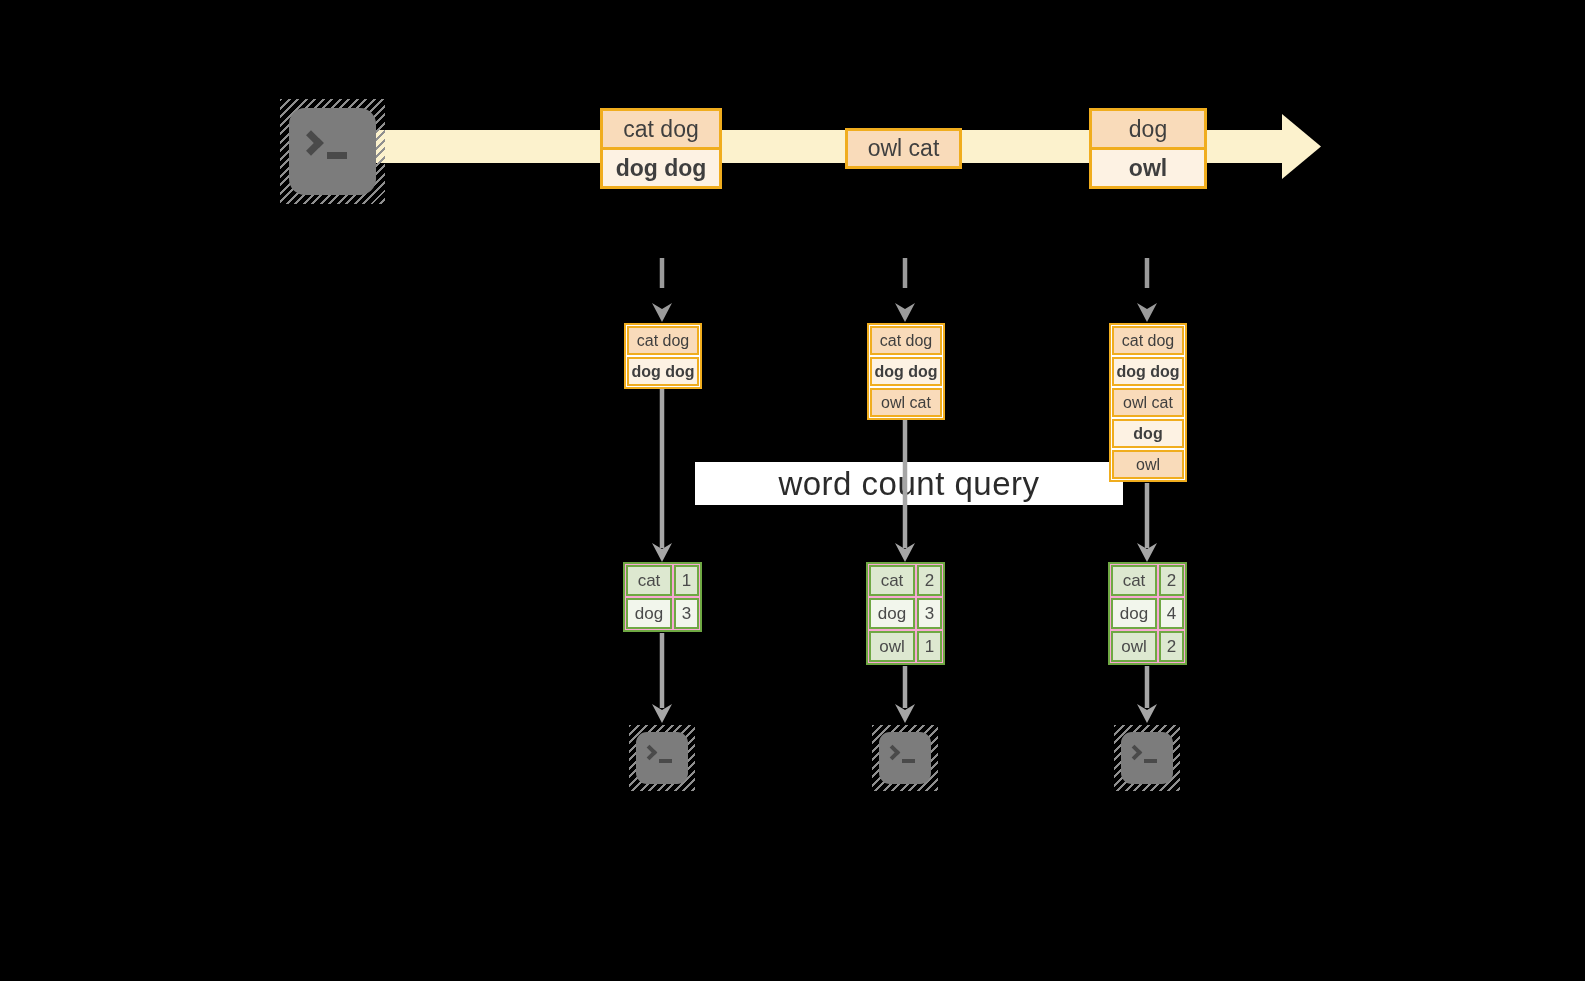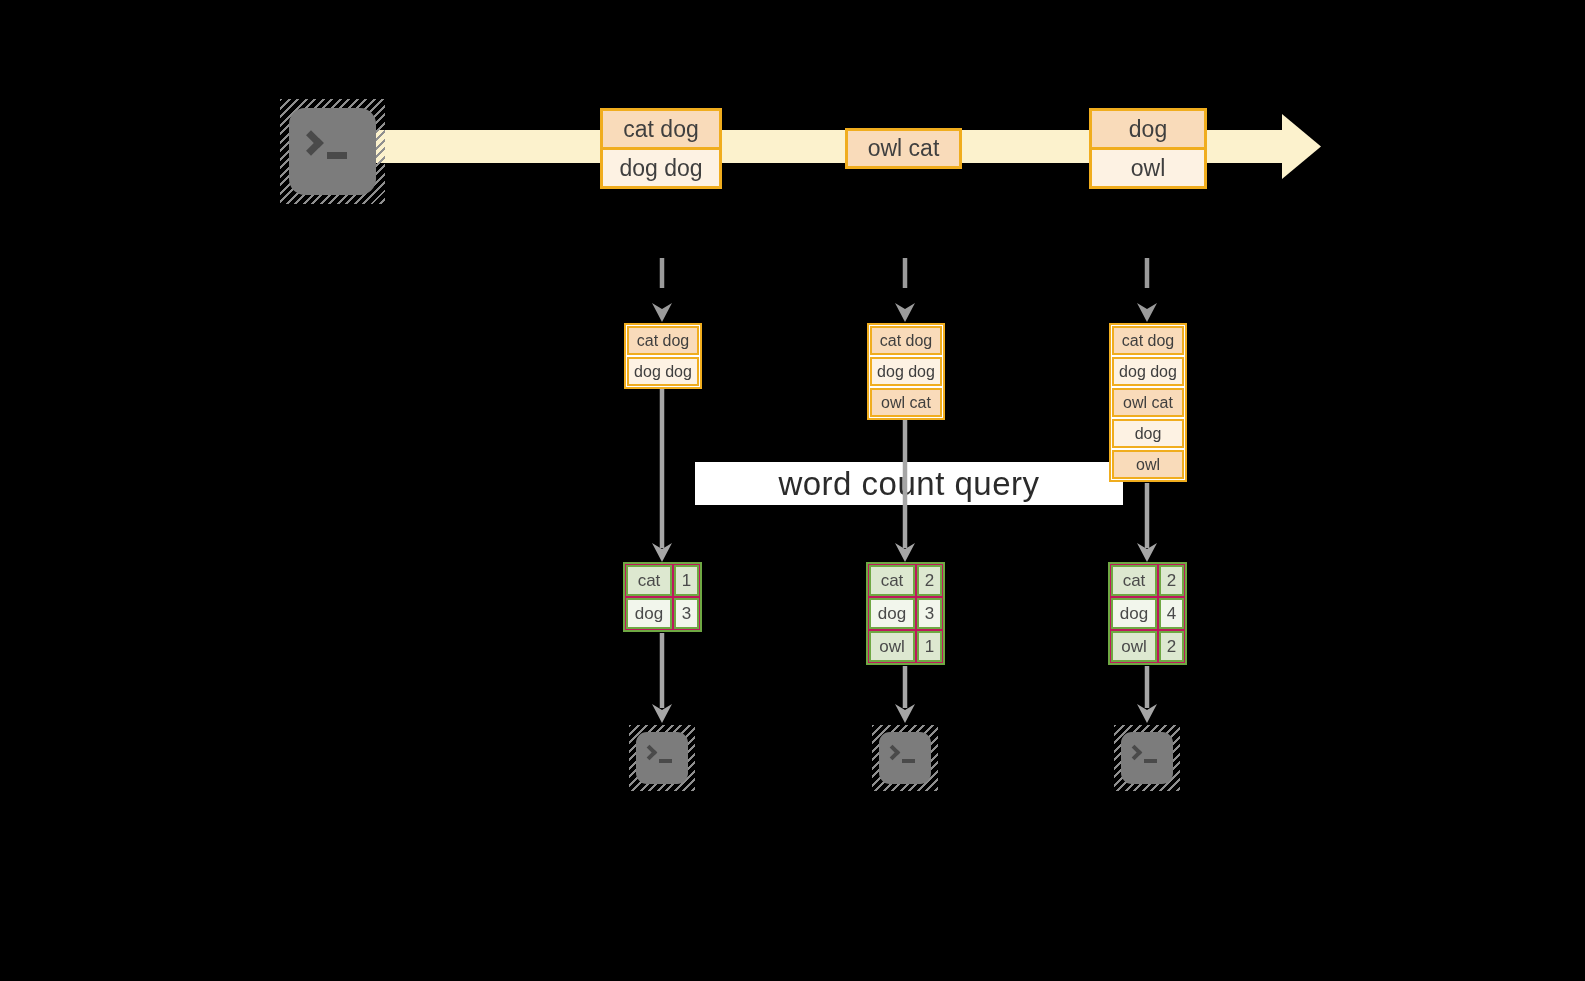--- a/index.html
+++ b/index.html
@@ -15,35 +15,35 @@
     position:absolute;left:695px;top:462px;width:428px;height:43px;background:#fff;
     display:flex;align-items:center;justify-content:center;z-index:2;
   }
   .banner span{font-size:33px;font-weight:300;color:#2b2b2b;letter-spacing:.5px;}
 
   
   .sbox{position:absolute;z-index:4;border:3px solid var(--amber);background:#fff;box-sizing:content-box;}
   .srow{height:36px;display:flex;align-items:center;justify-content:center;font-size:23px;color:var(--ink);}
   .srow + .srow{border-top:3px solid var(--amber);}
   .fill-dark{background:var(--peach);}
-  .fill-light{background:var(--cream);}
+  .fill-light{background:var(--cream);font-weight:bold;}
 
   
   .stack{
     position:absolute;z-index:4;width:72px;background:#fff;border:2px solid var(--amber);
     padding:1px;display:flex;flex-direction:column;gap:2px;box-sizing:content-box;
   }
   .stack .cell{
     border:2px solid var(--amber);height:25px;display:flex;align-items:center;justify-content:center;
     font-size:16px;color:var(--ink);white-space:nowrap;
   }
 
   
   .gtable{
-    position:absolute;z-index:4;background:#be185d;border:2px solid var(--green);
+    position:absolute;z-index:4;background:#f9a8d4;border:2px solid var(--green);
     padding:1px;display:flex;flex-direction:column;gap:2px;box-sizing:content-box;
   }
   .grow{display:flex;gap:2px;}
   .gcell{
     border:2px solid var(--green);height:27px;display:flex;align-items:center;justify-content:center;
     font-size:17px;color:#4a4a4a;box-sizing:content-box;
   }
   .gcell.word{width:42px;}
   .gcell.num{width:21px;}
 

